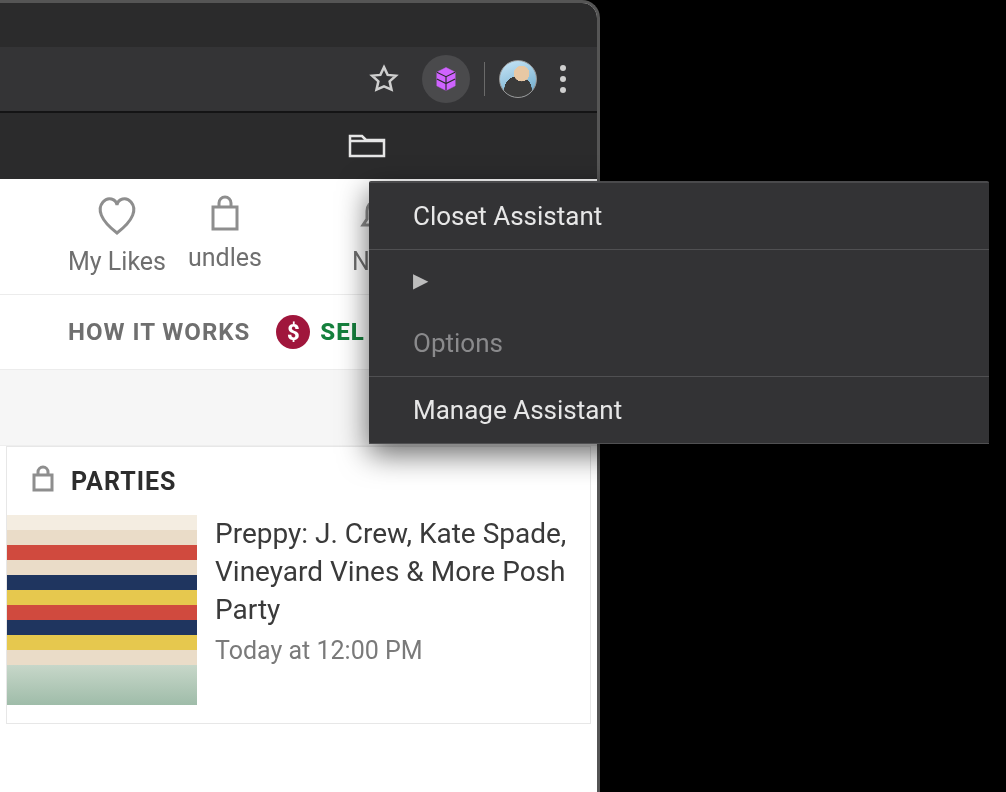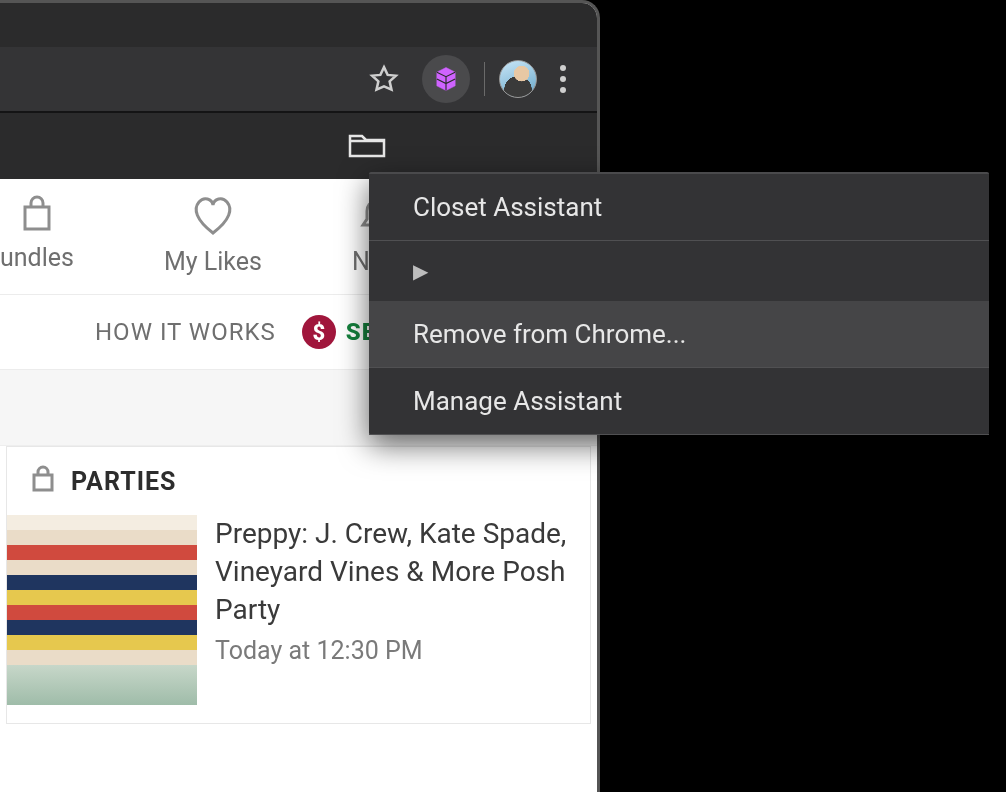--- a/index.html
+++ b/index.html
@@ -79,21 +79,21 @@
     position:absolute; top:6px; right:6px;
     background:#ef3b2e; color:#fff; font-size:19px; font-weight:600;
     padding:2px 7px; border-radius: 14px;
   }
 
   .tabs-row {
     display:flex; align-items:center; gap:26px;
     padding: 20px 0 20px 68px;
     border-bottom: 1px solid #ececec;
   }
-  .tab-link { font-size:24px; font-weight:400; letter-spacing:1px; color:#6f6f6f;margin-left:27px; }
+  .tab-link { font-size:24px; font-weight:700; letter-spacing:1px; color:#6f6f6f; }
   .sell-wrap { display:flex; align-items:center; gap:10px; }
   .dollar-badge {
     width:34px; height:34px; border-radius:50%;
     background:#a0163c; color:#fff; font-weight:800; font-size:22px;
     display:flex; align-items:center; justify-content:center;
   }
   .sell-text { color:#15803d; font-size:24px; font-weight:800; letter-spacing:1px; }
 
   .spacer-strip { height: 76px; background:#f6f6f6; border-bottom:1px solid #eee; }
 
@@ -120,21 +120,21 @@
   .s7{background:#d04a3e;} .s8{background:#1f355f;} .s9{background:#e6c84e;}
   .s10{background:#eadcc8;}
   .thumb::after{content:""; display:block; height:40px; background:linear-gradient(0deg,#9fbca9,#c7d7c9);}
   .card-text { padding-right: 18px; }
   .card-title { font-size:28px; color:#3a3a3a; line-height:1.35; margin-bottom:8px; }
   .card-sub { font-size:25px; color:#7a7a7a; }
 
   
   .context-menu {
     position:absolute;
-    left: 369px; top: 172px;
+    left: 369px; top: 181px;
     width: 620px;
     background:#333335;
     color:#e7e7e7;
     border-radius: 2px;
     border-top: 2px solid #4a4a4c;
     box-shadow: 0 10px 30px rgba(0,0,0,.6);
     font-size: 26px;
   }
   .cm-item {
     padding: 18px 44px;
@@ -181,35 +181,35 @@
     <div class="second-bar">
       <div class="folder-icon">
         <svg viewBox="0 0 40 30">
             <path d="M3 7 h12 l4 4 h18 v16 H3 Z M3 12 h34"></path>
           </svg>
       </div>
     </div>
 
     <div class="page">
       <div class="icon-row">
+        <div class="nav-item" style="margin-left:46px;">
+          <span class="ic heart-icon">
+            <svg viewBox="0 0 46 44">
+                <path d="M23 40 C 6 27 3 16 9 9 c5-6 13-3 14 3 c1-6 9-9 14-3 c6 7 3 18 -14 31 Z"></path>
+              </svg>
+          </span>
+          <span class="lbl">My Likes</span>
+        </div>
         <div class="nav-item" style="padding-left:0;">
           <span class="ic bag-icon">
             <svg viewBox="0 0 40 40">
                 <path d="M8 14 h24 v22 H8 Z M14 14 v-4 a6 6 0 0 1 12 0 v4"></path>
               </svg>
           </span>
           <span class="lbl">undles</span>
-        </div>
-        <div class="nav-item" style="margin-left:46px;">
-          <span class="ic heart-icon">
-            <svg viewBox="0 0 46 44">
-                <path d="M23 40 C 6 27 3 16 9 9 c5-6 13-3 14 3 c1-6 9-9 14-3 c6 7 3 18 -14 31 Z"></path>
-              </svg>
-          </span>
-          <span class="lbl">My Likes</span>
         </div>
         <div class="nav-item" style="margin-left:46px;">
           <span class="badge">59</span>
           <span class="ic bell-icon">
             <svg viewBox="0 0 40 44">
                 <path d="M20 4 a2 2 0 0 1 2 2 v2 a10 10 0 0 1 8 10 v8 l4 6 H6 l4-6 v-8 a10 10 0 0 1 8-10 V6 a2 2 0 0 1 2-2 Z M16 36 a4 4 0 0 0 8 0"></path>
               </svg>
           </span>
           <span class="lbl">New</span>
         </div>
@@ -242,37 +242,37 @@
             <div class="stripe s4"></div>
               <div class="stripe s5"></div>
               <div class="stripe s6"></div>
             <div class="stripe s7"></div>
               <div class="stripe s8"></div>
               <div class="stripe s9"></div>
             <div class="stripe s10"></div>
           </div>
           <div class="card-text">
             <div class="card-title">Preppy: J. Crew, Kate Spade, Vineyard Vines &amp; More Posh Party</div>
-            <div class="card-sub">Today at 12:30 PM</div>
+            <div class="card-sub">Today at 12:00 PM</div>
           </div>
         </div>
       </div>
     </div>
   </div>
 
   <div class="context-menu">
     <div class="cm-item">
       <span>Closet Assistant</span>
     </div>
     <div class="cm-sep"></div>
     <div class="cm-item cm-sub">
       <span class="chev">▶</span>
     </div>
-    <div class="cm-item cm-hover">
-      <span>Remove from Chrome...</span>
+    <div class="cm-item cm-disabled">
+      <span>Options</span>
     </div>
     <div class="cm-sep"></div>
     <div class="cm-item">
       <span>Manage Assistant</span>
     </div>
     <div class="cm-sep"></div>
   </div>
 
 </div>
 

